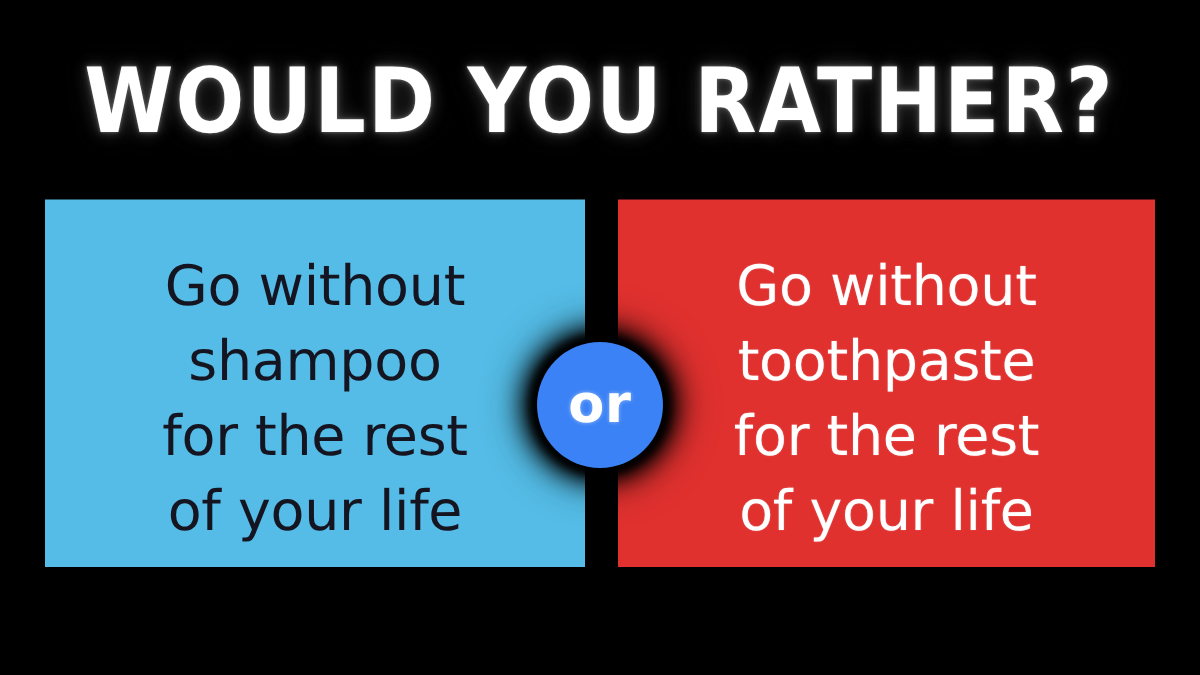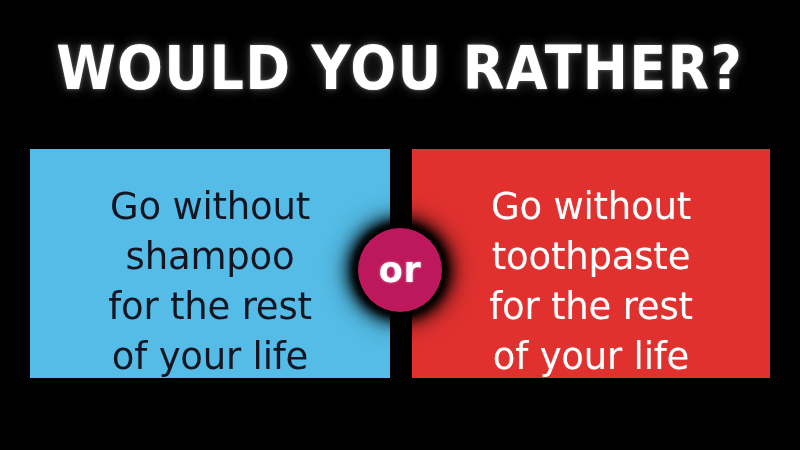--- a/index.html
+++ b/index.html
@@ -44,21 +44,21 @@
       0 0 2px #6d6d6d,
       0 0 5px #4a4a4a,
       0 0 11px #2e2e2e,
       0 0 20px #1d1d1d,
       0 2px 3px #000000;
   }
 
   
   .panel {
     position: absolute;
-    top: 149px;
+    top: 133px;
     height: 265px;
     display: flex;
     align-items: center;
     justify-content: center;
     box-sizing: border-box;
     padding: 0 10px;
   }
   #panel-left {
     left: 30px;
     width: 360px;
@@ -89,21 +89,21 @@
   }
 
   
   #or-badge {
     position: absolute;
     left: 358px;
     top: 228px;
     width: 84px;
     height: 84px;
     border-radius: 50%;
-    background: #be185d;
+    background: #3b82f6;
     display: flex;
     align-items: center;
     justify-content: center;
     box-shadow:
       0 0 6px 5px #000000,
       0 0 14px 9px rgba(0,0,0,0.92),
       0 0 24px 12px rgba(0,0,0,0.55);
     z-index: 5;
   }
   #or-label {

